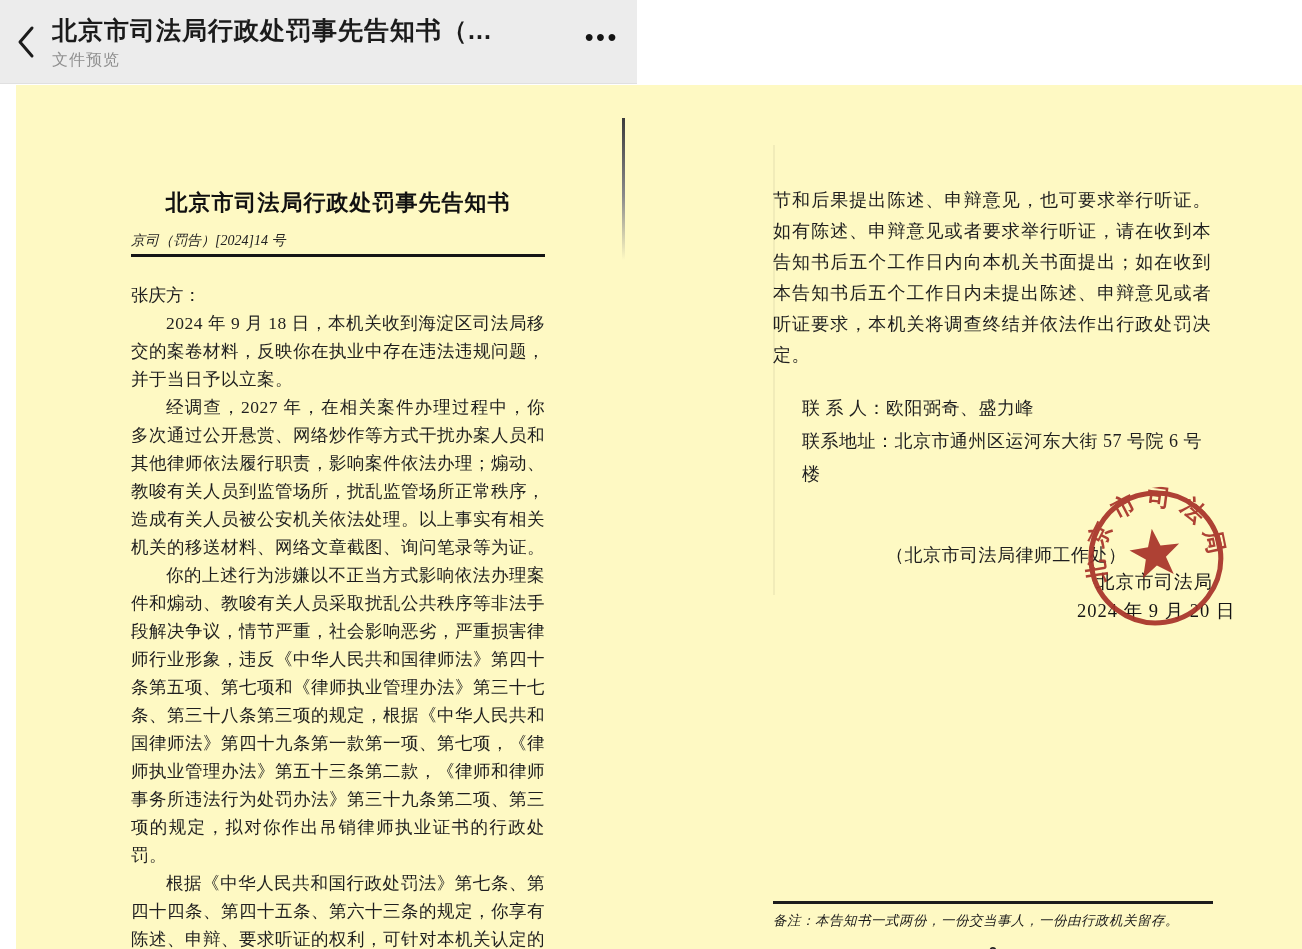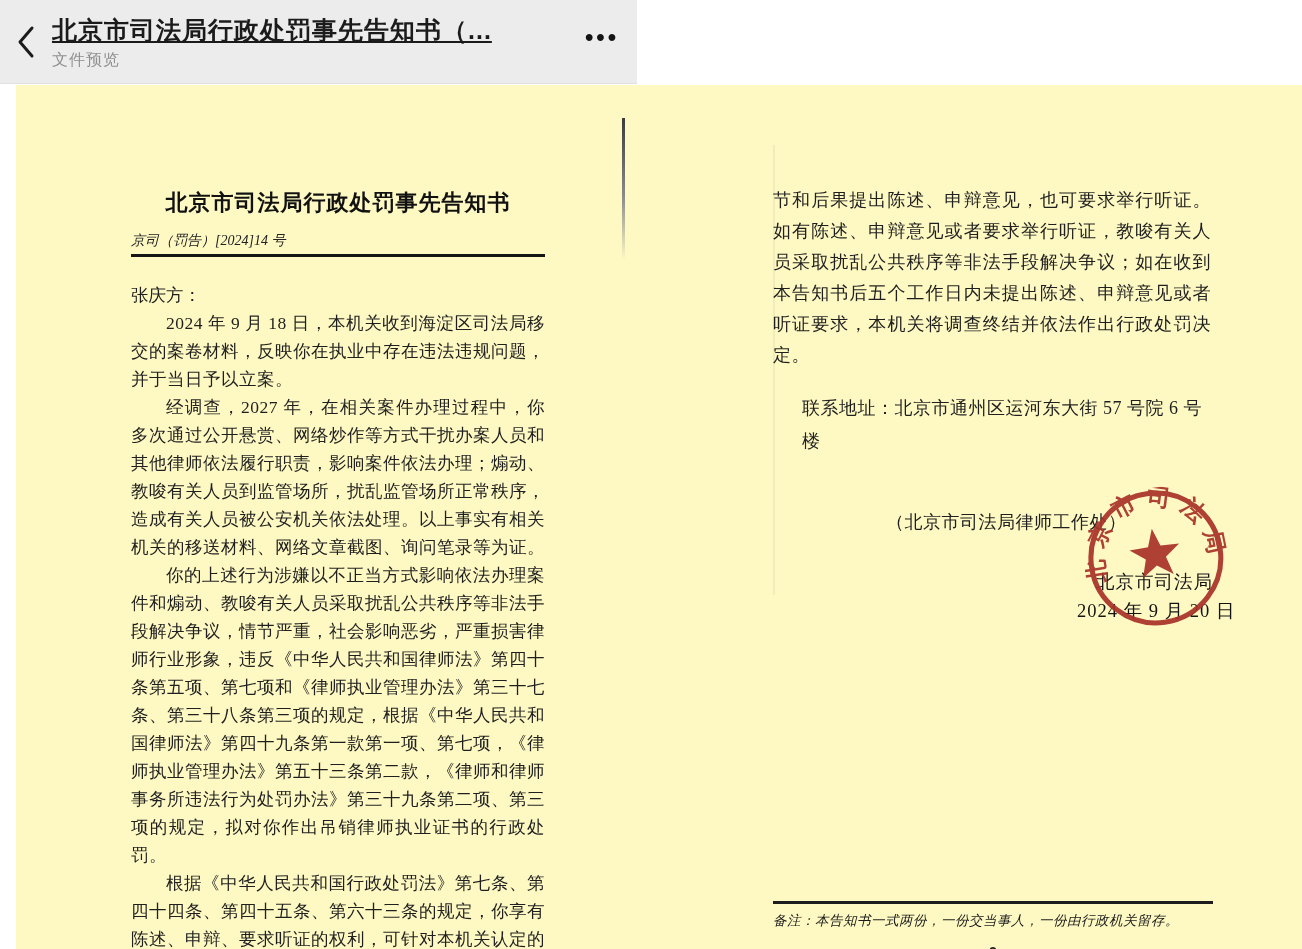--- a/index.html
+++ b/index.html
@@ -10,21 +10,21 @@
   .app-header{
     position:absolute; left:0; top:0; width:637px; height:84px;
     background:#ececec; border-bottom:1px solid #e0e0e0;
     font-family:"Liberation Sans","DejaVu Sans",sans-serif;
     display:flex; align-items:center;
   }
   .back-btn{ width:52px; height:60px; display:flex; align-items:center; justify-content:center; cursor:pointer; }
   .header-text{ flex:1; min-width:0; padding-top:2px; }
   .header-title{
     font-size:25px; font-weight:700; color:#1b1b1b; letter-spacing:1px;
-    white-space:nowrap; overflow:hidden;text-decoration:underline;
+    white-space:nowrap; overflow:hidden;
   }
   .header-subtitle{ font-size:16px; color:#8f8f8f; margin-top:3px; letter-spacing:1px; }
   .more-btn{
     width:70px; text-align:center; font-size:24px; font-weight:700; color:#141414;
     letter-spacing:3px; cursor:pointer; padding-bottom:10px;
   }
 
   
   .preview{ position:absolute; left:16px; top:85px; width:1302px; height:864px; background:#fef9c3; }
 
@@ -90,22 +90,23 @@
     <div class="doc-number">京司（罚告）[2024]14 号</div>
     <div class="title-rule"></div>
     <div class="salutation">张庆方：</div>
     <p class="body-para">2024 年 9 月 18 日，本机关收到海淀区司法局移交的案卷材料，反映你在执业中存在违法违规问题，并于当日予以立案。</p>
     <p class="body-para">经调查，2027 年，在相关案件办理过程中，你多次通过公开悬赏、网络炒作等方式干扰办案人员和其他律师依法履行职责，影响案件依法办理；煽动、教唆有关人员到监管场所，扰乱监管场所正常秩序，造成有关人员被公安机关依法处理。以上事实有相关机关的移送材料、网络文章截图、询问笔录等为证。</p>
     <p class="body-para">你的上述行为涉嫌以不正当方式影响依法办理案件和煽动、教唆有关人员采取扰乱公共秩序等非法手段解决争议，情节严重，社会影响恶劣，严重损害律师行业形象，违反《中华人民共和国律师法》第四十条第五项、第七项和《律师执业管理办法》第三十七条、第三十八条第三项的规定，根据《中华人民共和国律师法》第四十九条第一款第一项、第七项，《律师执业管理办法》第五十三条第二款，《律师和律师事务所违法行为处罚办法》第三十九条第二项、第三项的规定，拟对你作出吊销律师执业证书的行政处罚。</p>
     <p class="body-para">根据《中华人民共和国行政处罚法》第七条、第四十四条、第四十五条、第六十三条的规定，你享有陈述、申辩、要求听证的权利，可针对本机关认定的违法事实、证据、情</p>
   </div>
 
   <div class="page2-body">
-    <p class="cont-para">节和后果提出陈述、申辩意见，也可要求举行听证。如有陈述、申辩意见或者要求举行听证，教唆有关人员采取扰乱公共秩序等非法手段解决争议；如在收到本告知书后五个工作日内未提出陈述、申辩意见或者听证要求，本机关将调查终结并依法作出行政处罚决定。</p>
+    <p class="cont-para">节和后果提出陈述、申辩意见，也可要求举行听证。如有陈述、申辩意见或者要求举行听证，请在收到本告知书后五个工作日内向本机关书面提出；如在收到本告知书后五个工作日内未提出陈述、申辩意见或者听证要求，本机关将调查终结并依法作出行政处罚决定。</p>
     <div class="contact-block">
+      <div class="contact-line">联 系 人：欧阳弼奇、盛力峰</div>
       <div class="contact-line">联系地址：北京市通州区运河东大街 57 号院 6 号楼</div>
       <div class="contact-line paren">（北京市司法局律师工作处）</div>
     </div>
   </div>
 
   <div class="issuer-line">北京市司法局</div>
   <div class="date-line">2024 年 9 月 20 日</div>
 
   <svg class="seal" viewBox="0 0 142 140">
     <ellipse cx="71" cy="69" rx="64" ry="64" fill="none" stroke-width="5" stroke="#a8342a"></ellipse>

